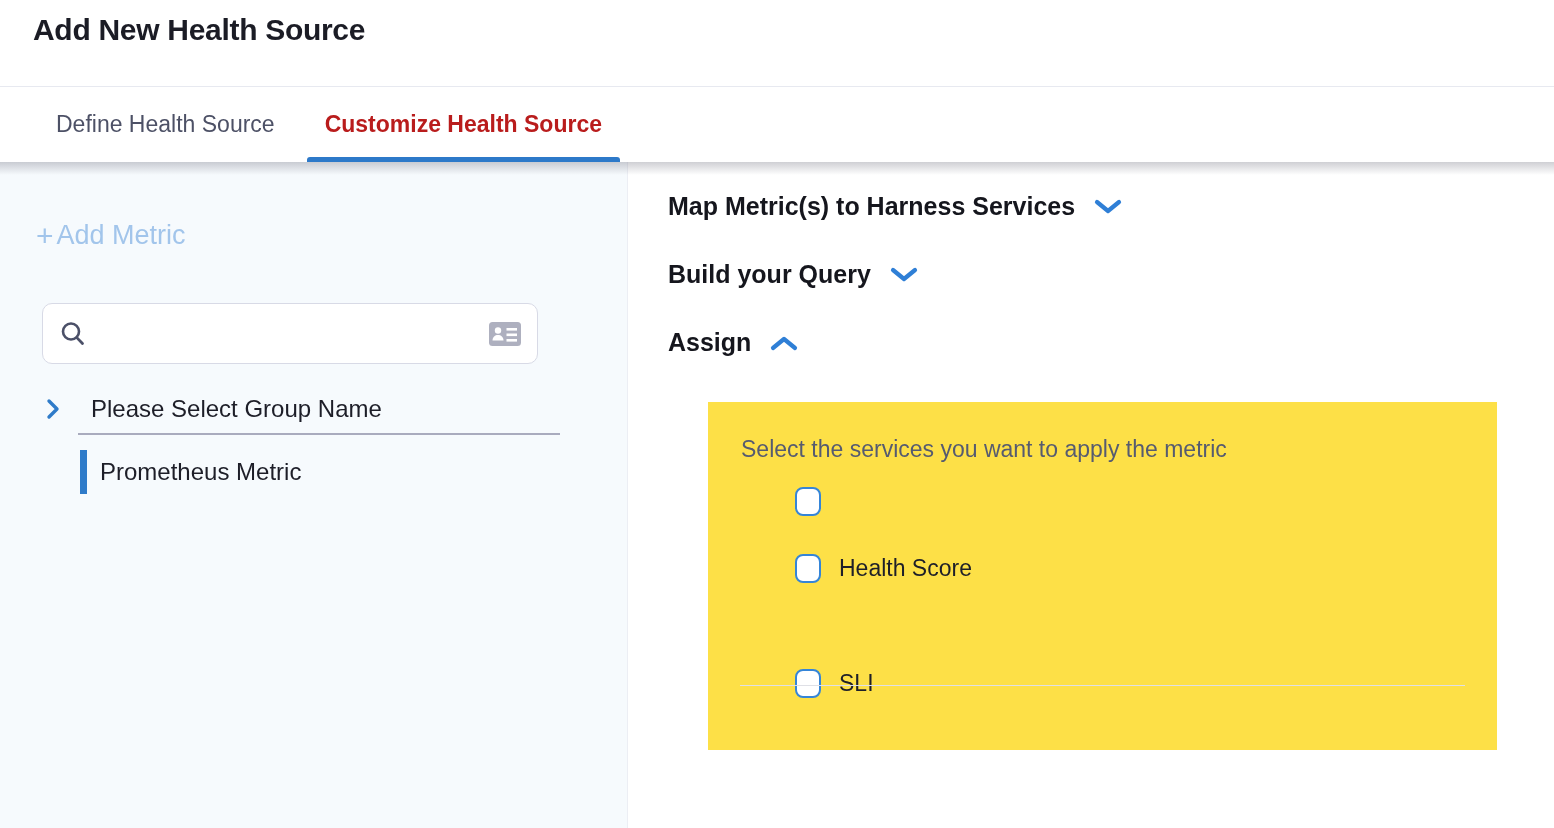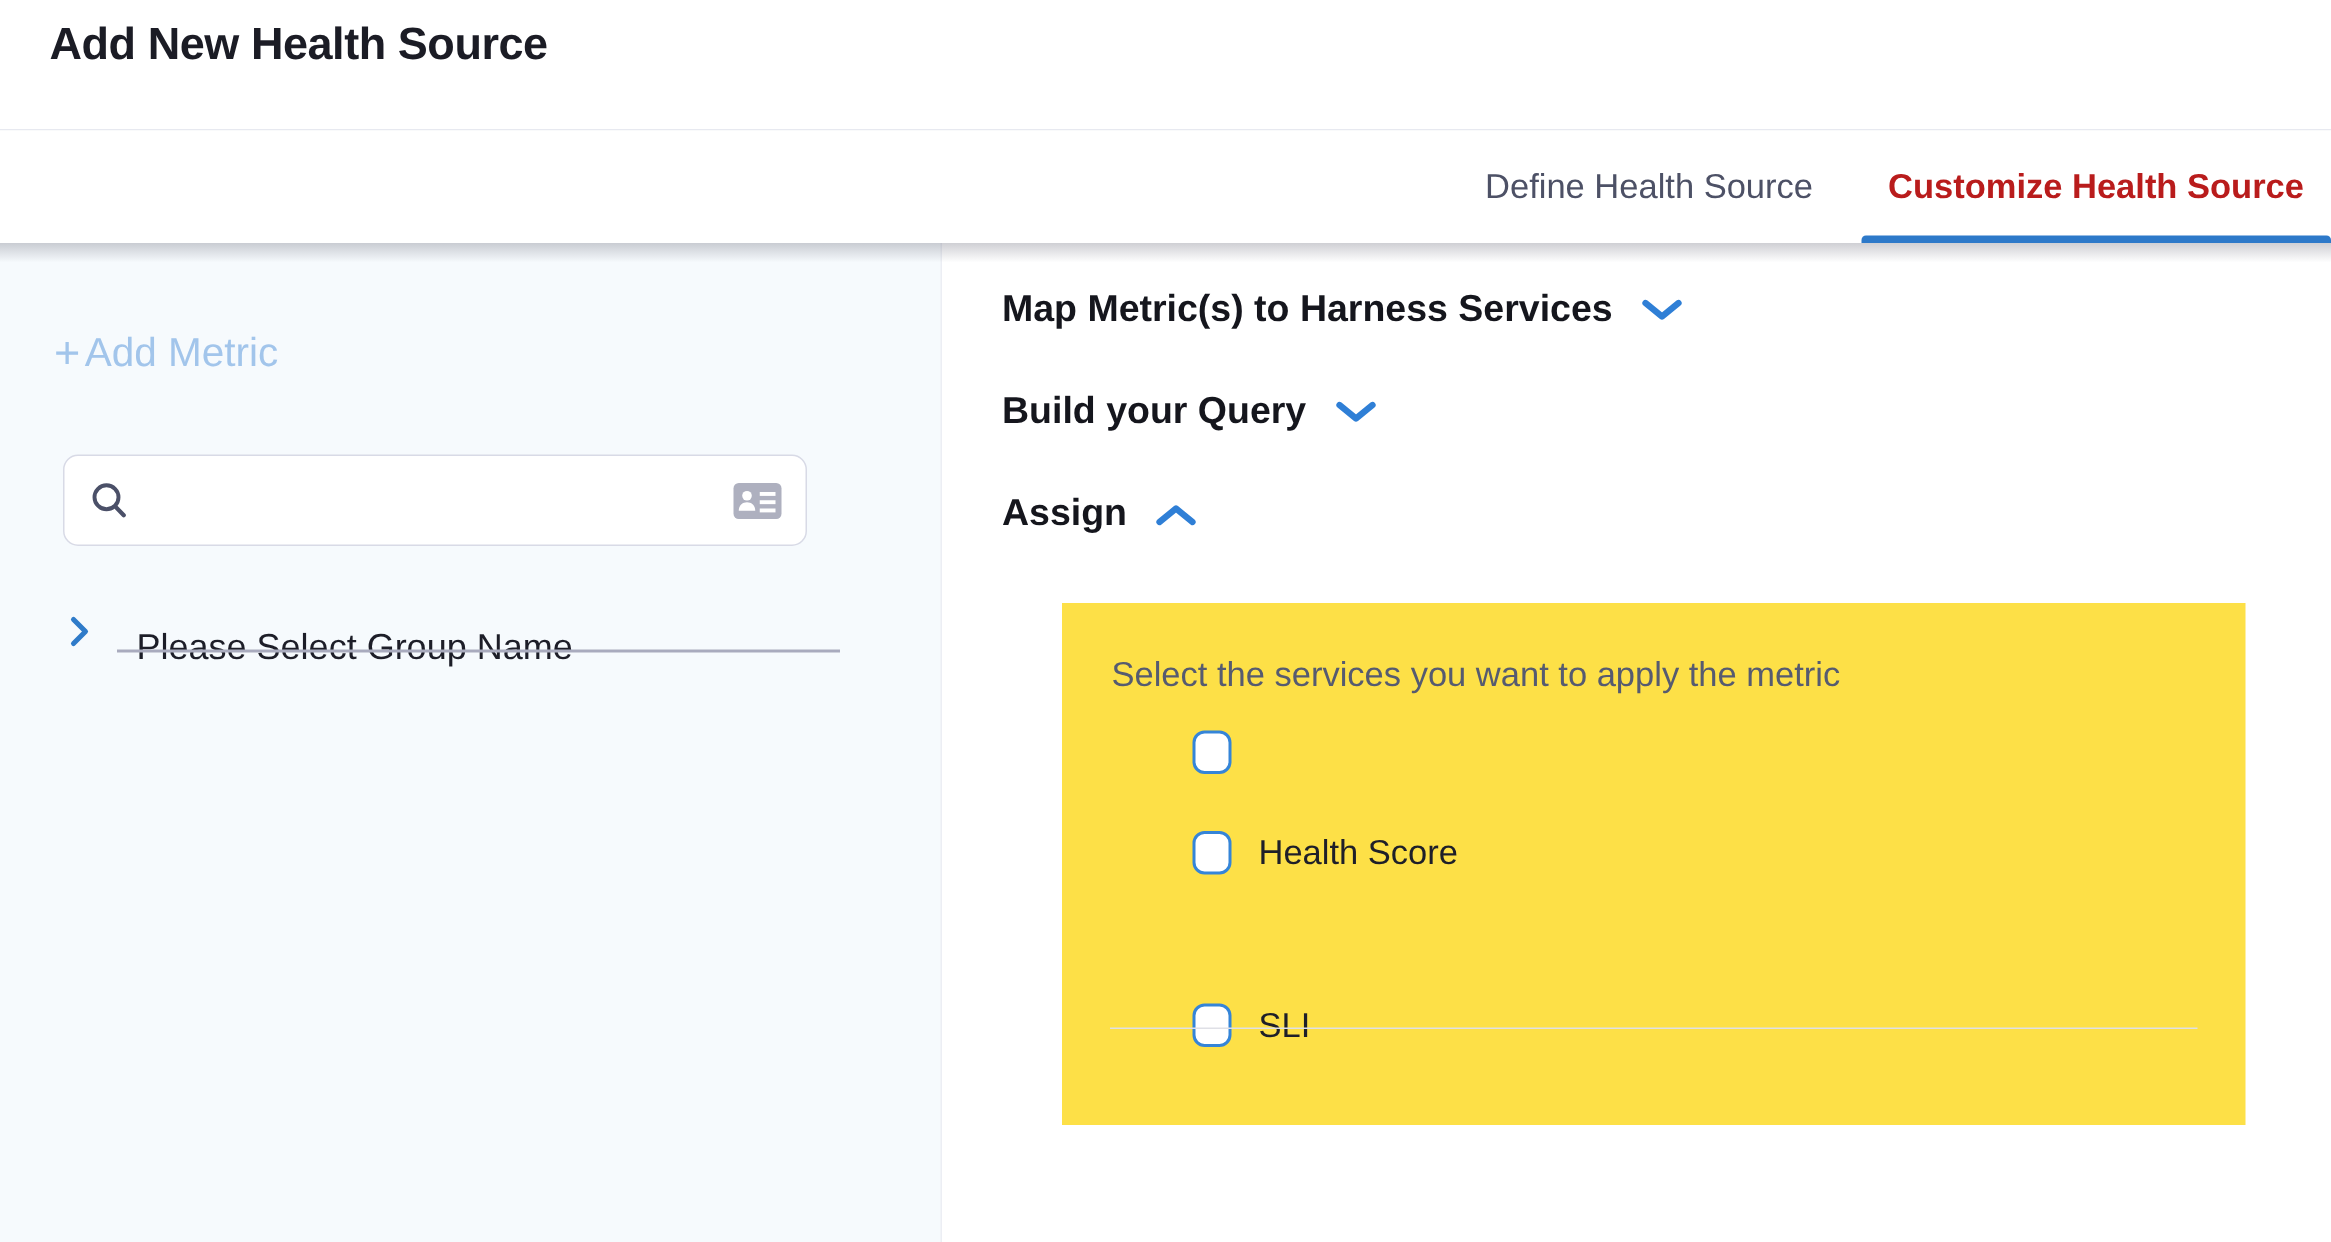--- a/index.html
+++ b/index.html
@@ -12,21 +12,21 @@
   
   .page-title {
     position:absolute; left:33px; top:13px;
     font-size:30px; font-weight:700; letter-spacing:-0.3px; color:#1b1c25;
   }
   .header-divider {
     position:absolute; left:0; top:86px; width:100%; height:1px; background:#e7e9f0;
   }
   .tabbar {
     position:absolute; left:0; top:87px; width:100%; height:75px;
-    display:flex; align-items:center; padding-left:38px; gap:14px; background:#fff;justify-content:flex-end;
+    display:flex; align-items:center; padding-left:38px; gap:14px; background:#fff;
   }
   .tab {
     position:relative; height:100%; display:flex; align-items:center;
     padding:0 18px; font-size:23px; color:#4d5166; cursor:pointer; background:none; border:none;
     font-family:"Liberation Sans", sans-serif;
   }
   .tab.active { font-weight:700; color:#b91c1c; }
   .tab.active::after {
     content:""; position:absolute; left:0; right:0; bottom:0; height:5px;
     background:#2d79c9; border-radius:3px 3px 0 0;
@@ -57,21 +57,21 @@
     display:flex; align-items:center; padding:0 15px;
   }
   .search-box input {
     flex:1; border:none; outline:none; background:transparent;
     font-size:23px; color:#1c1d26; margin:0 10px; min-width:0;
     font-family:"Liberation Sans", sans-serif;
   }
   .group-row {
     position:absolute; left:45px; top:233px; display:flex; align-items:center; cursor:pointer;
   }
-  .group-row .glabel { margin-left:30px; font-size:24px; font-weight:500; color:#1d1e28;margin-top:23px; }
+  .group-row .glabel { margin-left:30px; font-size:24px; font-weight:500; color:#1d1e28; }
   .sidebar-divider {
     position:absolute; left:78px; top:271px; width:482px; height:2px; background:#a9abbe;
   }
   .metric-row {
     position:absolute; left:80px; top:288px; height:44px;
     display:flex; align-items:center; border-left:7px solid #2f7bc9;
     padding-left:13px; font-size:24px; color:#1d1e28; cursor:pointer;
   }
 
   
@@ -150,20 +150,23 @@
         <span class="icon">
           <svg width="16" height="24" viewBox="0 0 16 24">
             <polyline points="4,4 12,12 4,20" fill="none" stroke="#2f7bc9" stroke-width="3.4" stroke-linecap="round" stroke-linejoin="round"></polyline>
           </svg>
         </span>
         <span class="glabel">Please Select Group Name</span>
       </div>
 
       <div class="sidebar-divider"></div>
 
+      <div class="metric-row">
+        <span>Prometheus Metric</span>
+      </div>
     </div>
 
     <div class="main">
 
       <button class="section-header sec-0">
         <span>Map Metric(s) to Harness Services</span>
         <span class="icon">
           <svg width="30" height="18" viewBox="0 0 30 18">
             <polyline points="4,4 15,13 26,4" fill="none" stroke="#2f7fd6" stroke-width="4.2" stroke-linecap="round" stroke-linejoin="round"></polyline>
           </svg>

